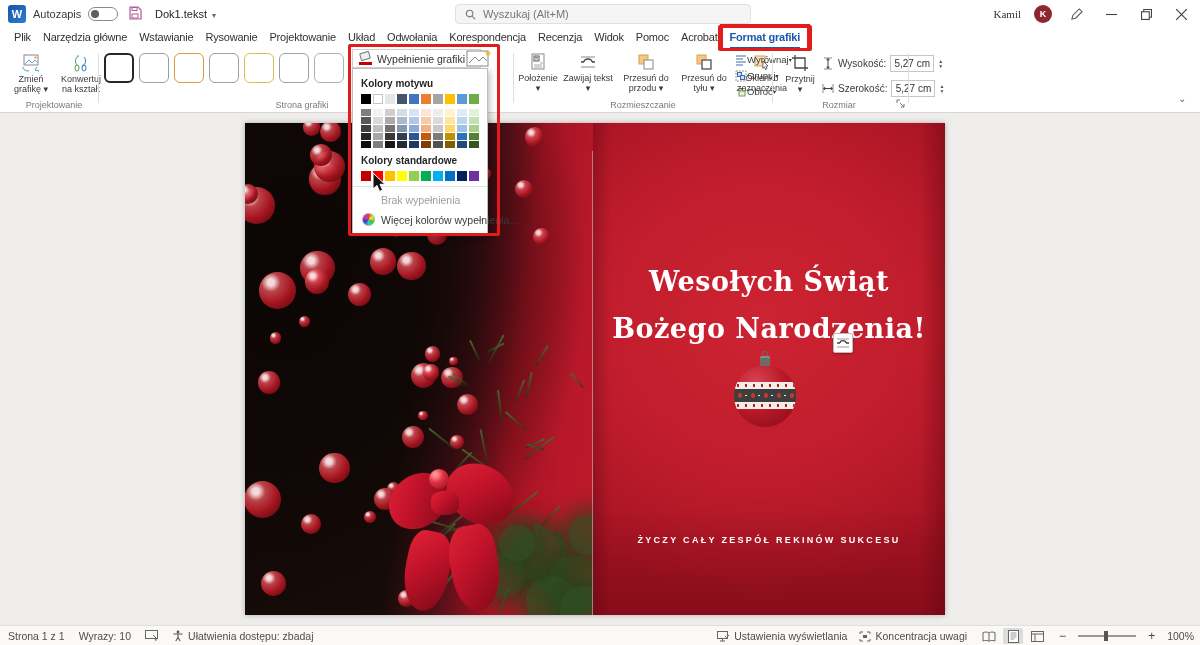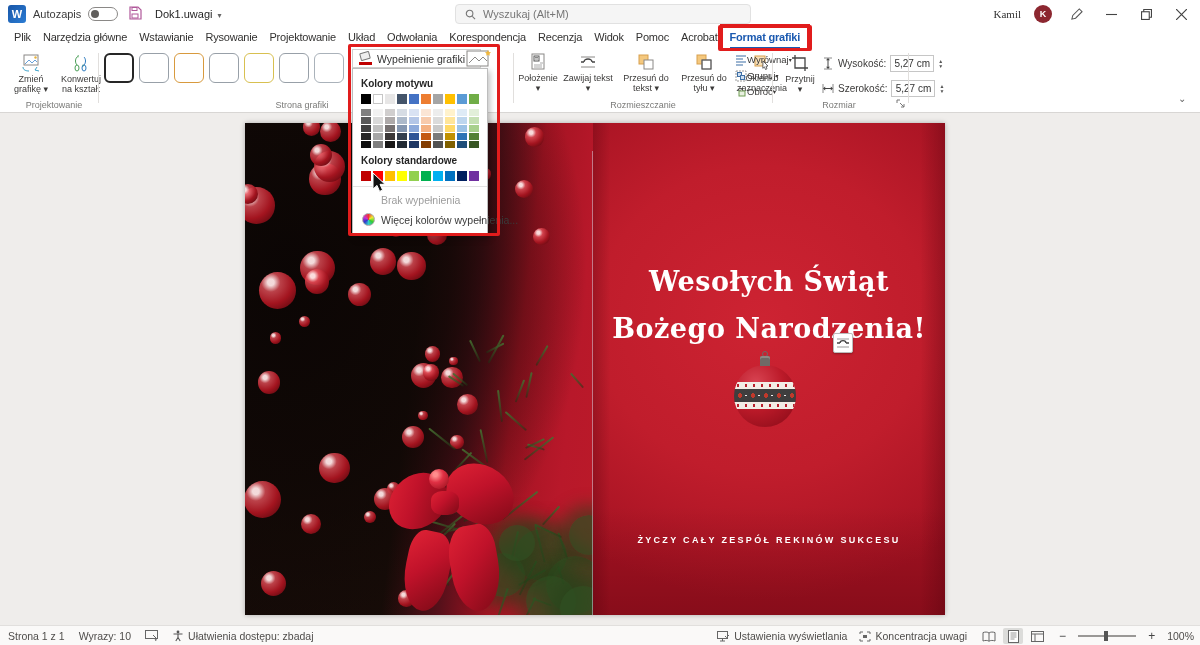--- a/index.html
+++ b/index.html
@@ -146,21 +146,21 @@
     <div class="toggle">
         <div class="knob"></div>
       </div>
     <span class="save-icon">
       <svg width="14" height="14" viewBox="0 0 14 14">
           <path d="M2 1h8l3 3v9H2z" fill="none" stroke="#b0589a" stroke-width="1.2"></path>
           <rect x="4" y="8" width="6" height="4" fill="none" stroke="#b0589a"></rect>
           <rect x="4" y="1.5" width="5" height="3" fill="none" stroke="#b0589a"></rect>
         </svg>
     </span>
-    <span class="doc-title"><span>Dok1.uwagi</span><span class="chev">▾</span></span>
+    <span class="doc-title"><span>Dok1.tekst</span><span class="chev">▾</span></span>
     <div class="searchbox">
       <svg width="11" height="11" viewBox="0 0 12 12">
           <circle cx="5" cy="5" r="3.6" fill="none" stroke="#767676" stroke-width="1.2"></circle>
           <line x1="8" y1="8" x2="11" y2="11" stroke="#767676" stroke-width="1.2"></line>
         </svg>
       <span>Wyszukaj (Alt+M)</span>
     </div>
     <div class="tb-right">
       <span class="user-name">Kamil</span>
       <div class="avatar">K</div>
@@ -259,21 +259,21 @@
             <path d="M5 9a4 3 0 0 1 8 0" fill="none" stroke="#444" stroke-width="1.4"></path>
             <path d="M2 9h3M13 9h3" stroke="#444" stroke-width="1.4"></path>
           </svg>
         <span class="lbl"><span>Zawijaj tekst</span> <span>▾</span></span>
       </div>
       <div class="bigbtn">
         <svg width="18" height="18" viewBox="0 0 18 18">
             <rect x="2" y="2" width="9" height="9" fill="#f4c87e" stroke="#d8a04e"></rect>
             <rect x="7" y="7" width="9" height="9" fill="#fff" stroke="#8a8886"></rect>
           </svg>
-        <span class="lbl"><span>Przesuń do tekst</span> <span>▾</span></span>
+        <span class="lbl"><span>Przesuń do przodu</span> <span>▾</span></span>
       </div>
       <div class="bigbtn">
         <svg width="18" height="18" viewBox="0 0 18 18">
             <rect x="2" y="2" width="9" height="9" fill="#f4c87e" stroke="#d8a04e"></rect>
             <rect x="7" y="7" width="9" height="9" fill="#fff" stroke="#8a8886"></rect>
             <rect x="7" y="7" width="9" height="9" fill="none" stroke="#555"></rect>
           </svg>
         <span class="lbl"><span>Przesuń do tyłu</span> <span>▾</span></span>
       </div>
       <div class="bigbtn">

